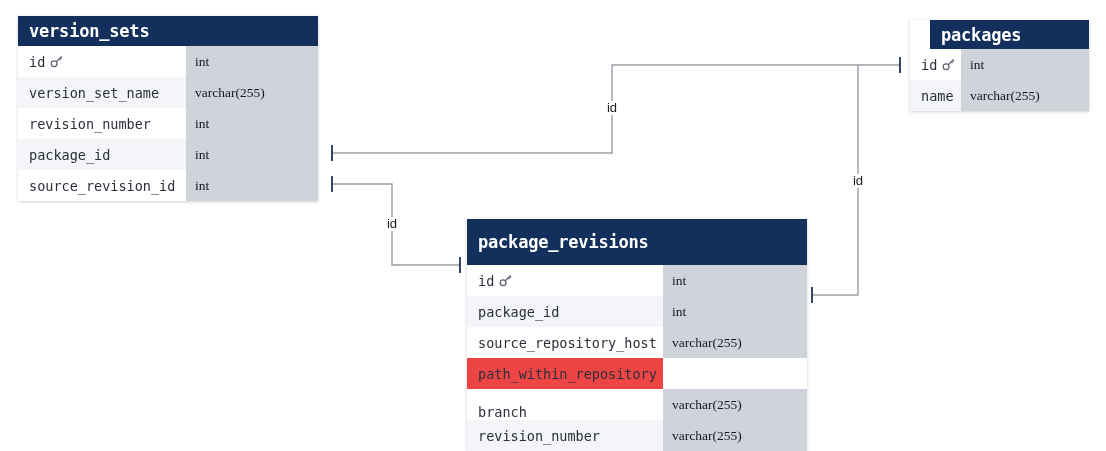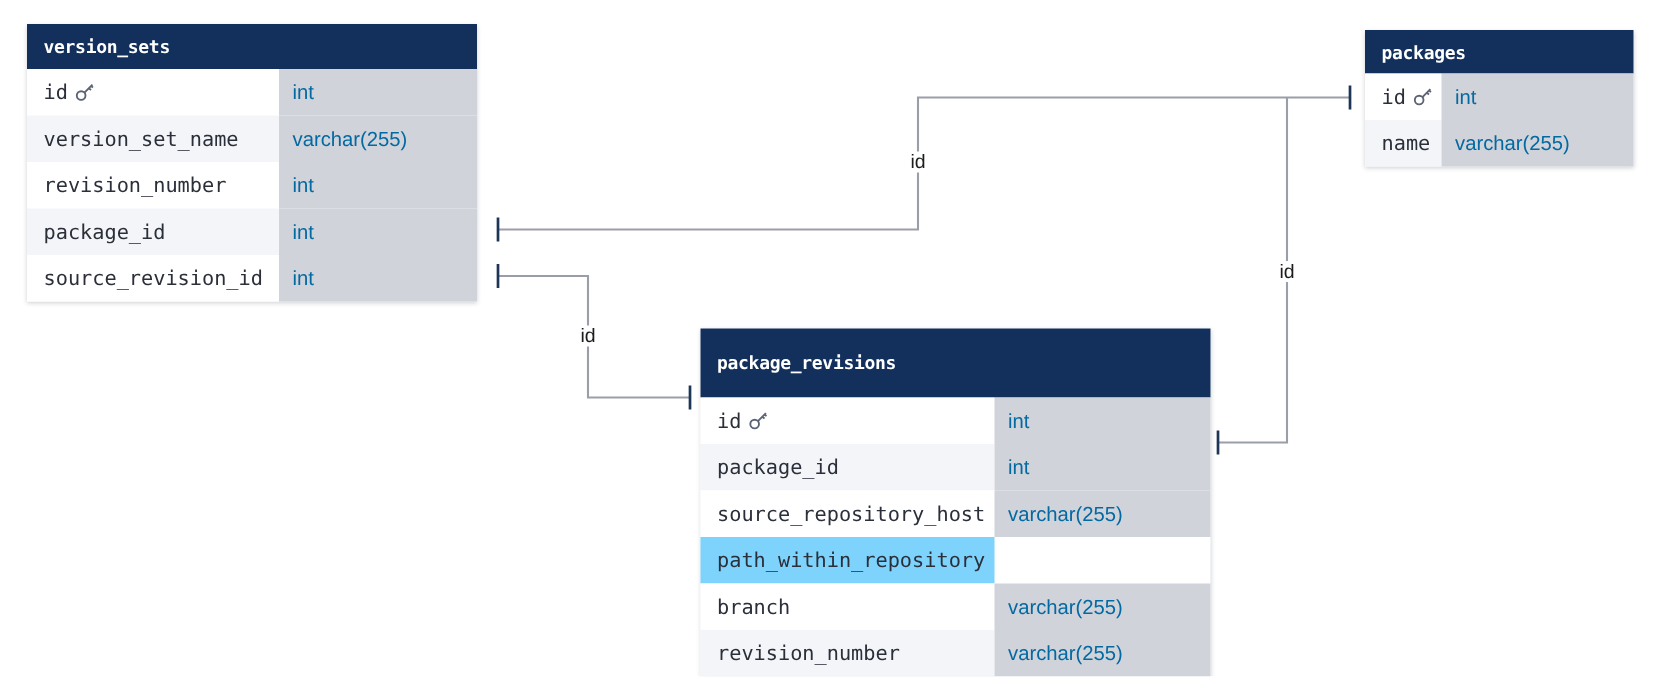--- a/index.html
+++ b/index.html
@@ -43,21 +43,21 @@
     position: absolute;
     box-sizing: border-box;
     background: #ffffff;
     box-shadow: 0 1px 3px rgba(30,40,60,0.22);
   }
   .entity-header {
     background: #12305b;
     color: #ffffff;
     font-family: "DejaVu Sans Mono", monospace;
     font-weight: bold;
-    font-size: 12px;
+    font-size: 17px;
     letter-spacing: -0.2px;
     padding: 0 11px;
     display: flex;
     align-items: center;
     box-sizing: border-box;
   }
   .rows {
     display: block;
   }
   .row {
@@ -76,29 +76,29 @@
     color: #2b2f3a;
     background: #ffffff;
     white-space: nowrap;
     overflow: hidden;
   }
   .cell-type {
     box-sizing: border-box;
     display: flex;
     align-items: center;
     padding: 0 9px;
-    font-family: Liberation Sans, sans-serif;
+    font-family: Liberation Serif, serif;
     font-size: 13.5px;
-    color: #0369a1;
+    color: #0f172a;
     background: #d1d3da;
     white-space: nowrap;
     flex: 1 1 auto;
   }
   .row.alt .cell-name { background: #f4f5f8; }
-  .row.tint .cell-name { background: #7dd3fc; }
+  .row.tint .cell-name { background: #ef4444; }
 
   .key-icon {
     display: inline-block;
     width: 13px;
     height: 13px;
     flex: 0 0 13px;
     position: relative;
     top: 0px;
   }
   .key-icon svg { display: block; }
@@ -157,21 +157,21 @@
           </div>
           <div class="row" style="height: 31px;">
             <div class="cell-name" style="width: 168px; flex: 0 0 168px;">
               <span>source_revision_id</span>
             </div>
             <div class="cell-type">int</div>
           </div>
         </div>
       </div>
       <div class="entity" style="left: 910px; top: 20px; width: 179px;">
-        <div class="entity-header" style="height: 29px;">packages</div>
+        <div class="entity-header" style="height: 29px; margin-left: 20px;">packages</div>
         <div class="rows">
           <div class="row" style="height: 31px;">
             <div class="cell-name" style="width: 51px; flex: 0 0 51px;">
               <span>id</span>
               <span class="key-icon">
                 <svg width="13" height="13" viewBox="0 0 13 13" aria-hidden="true">
                   <circle cx="4.1" cy="8.7" r="2.9" fill="none" stroke="#5d6376" stroke-width="1.25"></circle>
                   <line x1="6.3" x2="11.6" y1="6.7" y2="1.4" stroke="#5d6376" stroke-width="1.25"></line>
                   <line x1="9.1" x2="10.7" y1="3.9" y2="5.0" stroke="#5d6376" stroke-width="1.25"></line>
                   <line x1="10.6" x2="12.0" y1="2.4" y2="3.4" stroke="#5d6376" stroke-width="1.25"></line>
@@ -216,21 +216,21 @@
               <span>source_repository_host</span>
             </div>
             <div class="cell-type">varchar(255)</div>
           </div>
           <div class="row tint" style="height: 31px;">
             <div class="cell-name" style="width: 196px; flex: 0 0 196px;">
               <span>path_within_repository</span>
             </div>
           </div>
           <div class="row" style="height: 31px;">
-            <div class="cell-name" style="width: 196px; flex: 0 0 196px;">
+            <div class="cell-name" style="width: 196px; flex: 0 0 196px; align-items: flex-end;">
               <span>branch</span>
             </div>
             <div class="cell-type">varchar(255)</div>
           </div>
           <div class="row alt" style="height: 31px;">
             <div class="cell-name" style="width: 196px; flex: 0 0 196px;">
               <span>revision_number</span>
             </div>
             <div class="cell-type">varchar(255)</div>
           </div>

